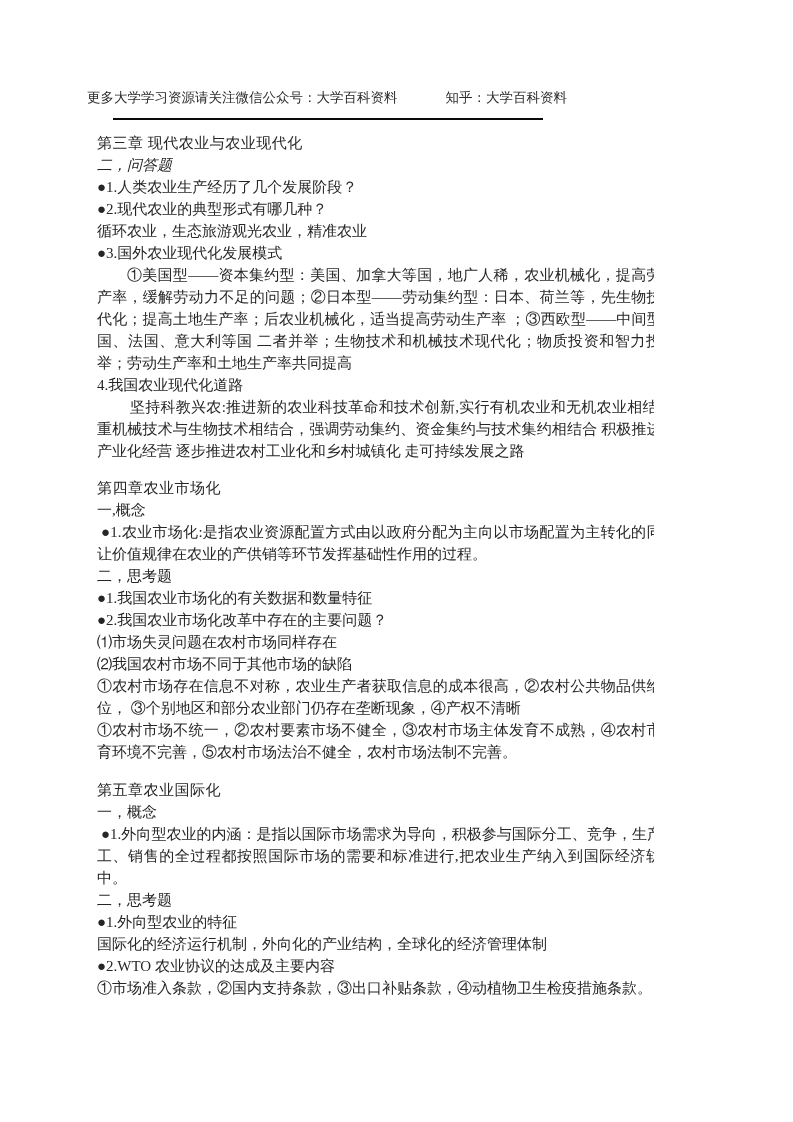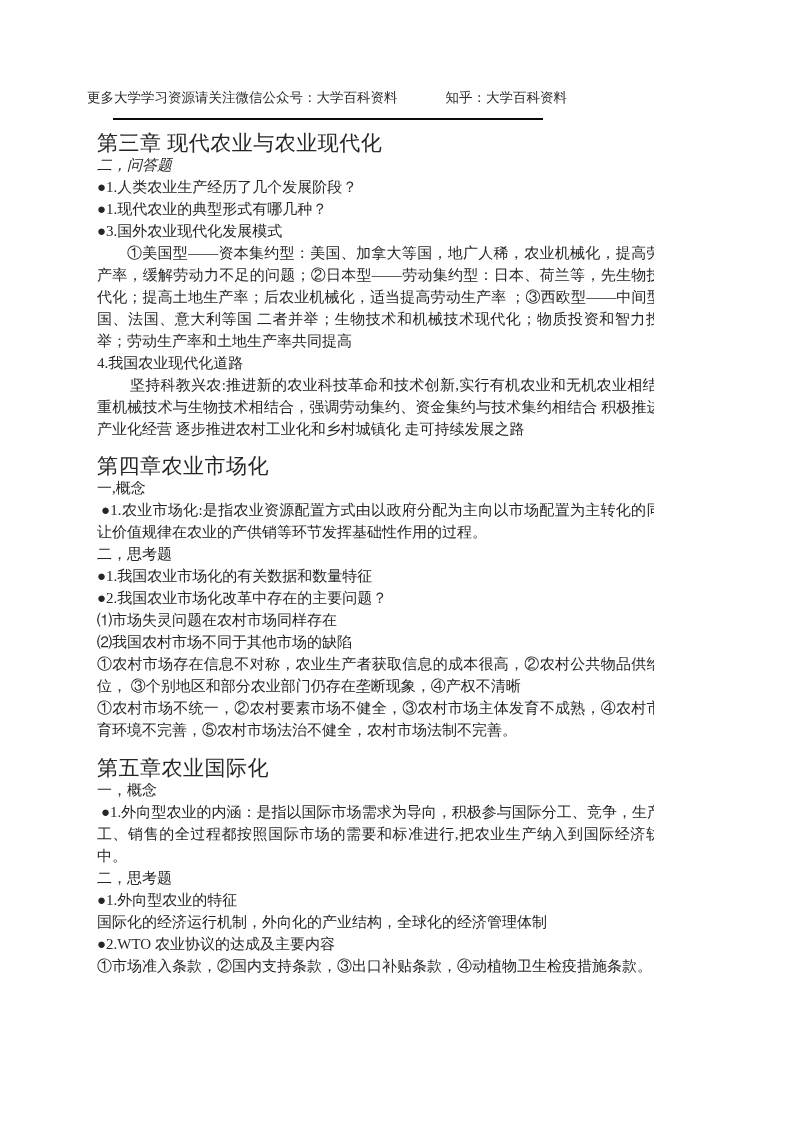--- a/index.html
+++ b/index.html
@@ -34,21 +34,21 @@
   }
   .content {
     margin-left: 97px;
     width: 595px;
     padding-top: 12px;
     font-size: 15px;
     line-height: 22px;
   }
   .content p { margin: 0; padding: 0; }
   .ln { white-space: normal; }
-  .heading  { margin-left: 16px; font-size: 21px; letter-spacing: 0.5px; }
+  .heading  { margin-left: 16px; font-size: 15px; letter-spacing: 0.5px; }
   .label    { margin-left: 16px; }
   .label-lg { margin-left: 28px; font-style: italic; }
   .bullet   { margin-left: 4px; }
   .bullet-wrap { text-indent: 4px; text-align: justify; }
   .answer   { margin-left: 16px; }
   .indent-sm { margin-left: 15px; }
   .indent-md { margin-left: 26px; }
   .num      { margin-left: 30px; }
   .para-lg  { text-indent: 30px; text-align: justify; }
   .para-xl  { text-indent: 33px; text-align: justify; }
@@ -62,21 +62,22 @@
 <div class="page" style="background: rgb(255, 255, 255); color: rgb(38, 38, 38);">
   <div class="doc-header">
     <span>更多大学学习资源请关注微信公众号：大学百科资料</span>
     <span>知乎：大学百科资料</span>
   </div>
   <hr class="doc-rule" style="border-top-color: rgb(10, 10, 10);">
   <div class="content" id="content">
       <p class="ln heading">第三章 现代农业与农业现代化</p>
       <p class="ln label-lg">二，问答题</p>
       <p class="ln bullet">●1.人类农业生产经历了几个发展阶段？</p>
-      <p class="ln bullet">●1.现代农业的典型形式有哪几种？</p>
+      <p class="ln bullet">●2.现代农业的典型形式有哪几种？</p>
+      <p class="ln answer">循环农业，生态旅游观光农业，精准农业</p>
       <p class="ln bullet">●3.国外农业现代化发展模式</p>
       <p class="ln para-lg">①美国型——资本集约型：美国、加拿大等国，地广人稀，农业机械化，提高劳动生产率，缓解劳动力不足的问题；②日本型——劳动集约型：日本、荷兰等，先生物技术现代化；提高土地生产率；后农业机械化，适当提高劳动生产率 ；③西欧型——中间型：英国、法国、意大利等国 二者并举；生物技术和机械技术现代化；物质投资和智力投资并举；劳动生产率和土地生产率共同提高</p>
       <p class="ln num">4.我国农业现代化道路</p>
       <p class="ln para-xl">坚持科教兴农:推进新的农业科技革命和技术创新,实行有机农业和无机农业相结合 注重机械技术与生物技术相结合，强调劳动集约、资金集约与技术集约相结合 积极推进农业产业化经营 逐步推进农村工业化和乡村城镇化 走可持续发展之路</p>
       <div class="spacer" style="height: 15px;"></div>
       <p class="ln heading">第四章农业市场化</p>
       <p class="ln label">一,概念</p>
       <p class="ln bullet-wrap">●1.农业市场化:是指农业资源配置方式由以政府分配为主向以市场配置为主转化的同时，让价值规律在农业的产供销等环节发挥基础性作用的过程。</p>
       <p class="ln label">二，思考题</p>
       <p class="ln bullet">●1.我国农业市场化的有关数据和数量特征</p>

